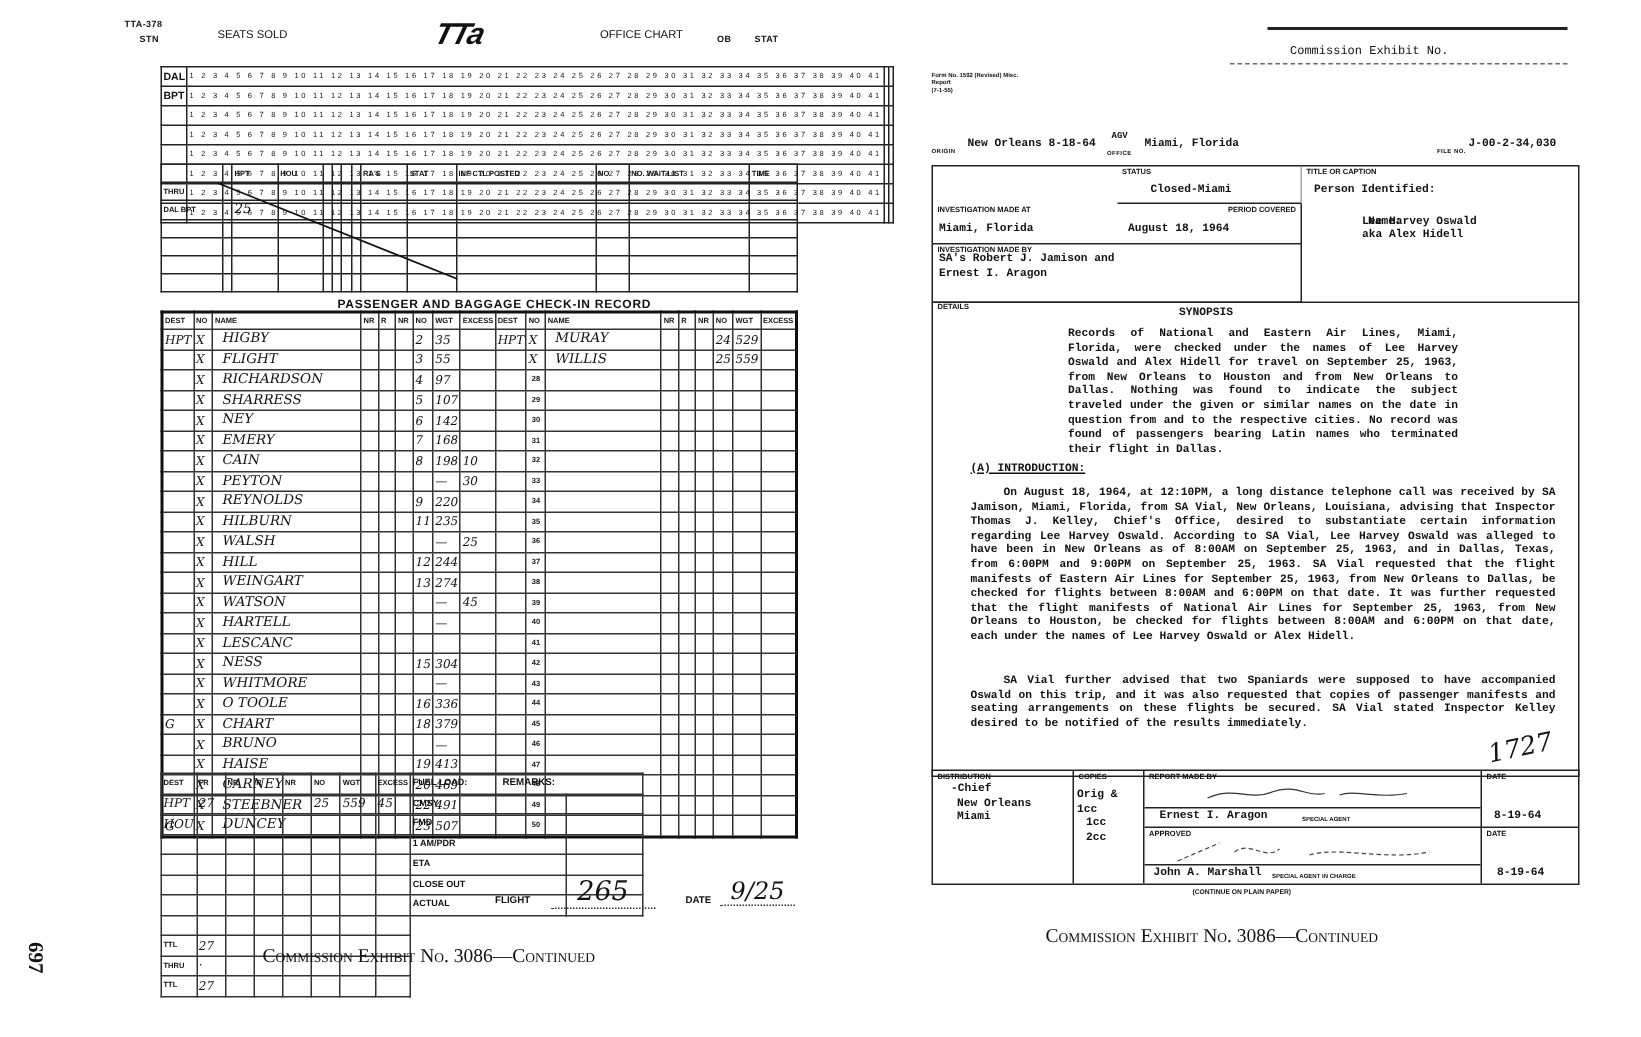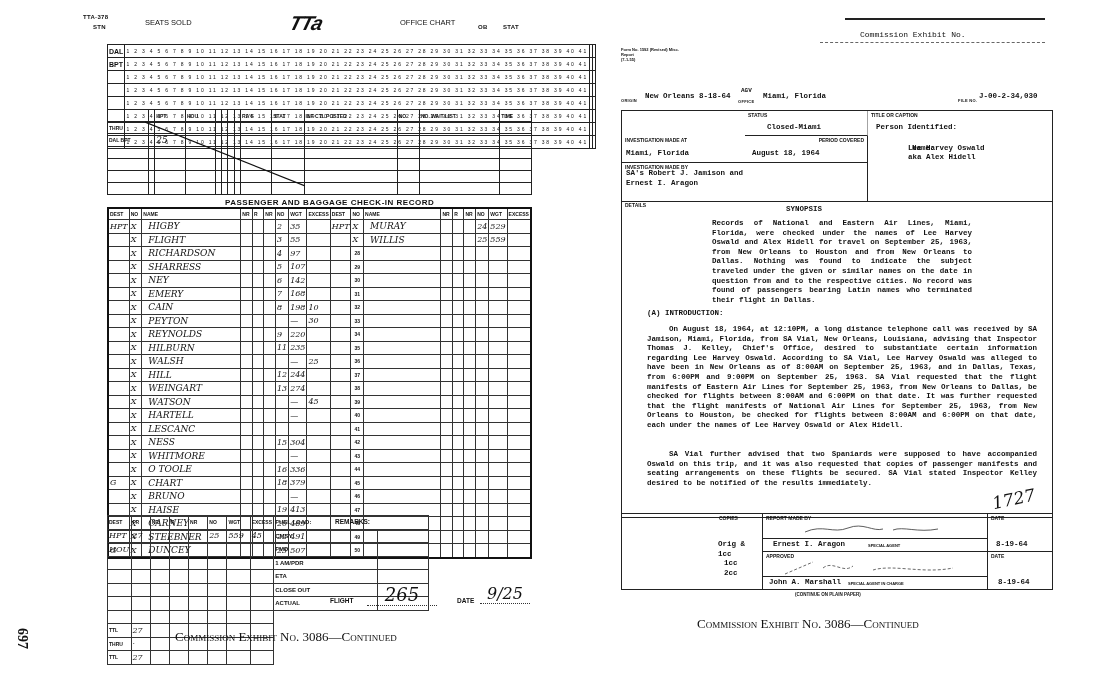--- a/index.html
+++ b/index.html
@@ -947,32 +947,40 @@
       <span class="boxlbl">INVESTIGATION MADE BY</span>
       <span class="abs tw" style="left:4px;top:6px;">SA's Robert J. Jamison and</span>
       <span class="abs tw" style="left:4px;top:16px;">Ernest I. Aragon</span>
     </div>
     <div class="abs" style="left:0;top:90px;width:430px;border-top:1px solid #222;"></div>
     <span class="abs" style="left:3px;top:91px;font-size:5px;font-weight:bold;">DETAILS</span>
     <div class="abs tw" style="left:164px;top:94px;">SYNOPSIS</div>
 
     <div class="abs tw" style="left:90px;top:108px;width:260px;text-align:justify;">Records of National and Eastern Air Lines, Miami, Florida, were checked under the names of Lee Harvey Oswald and Alex Hidell for travel on September 25, 1963, from New Orleans to Houston and from New Orleans to Dallas. Nothing was found to indicate the subject traveled under the given or similar names on the date in question from and to the respective cities. No record was found of passengers bearing Latin names who terminated their flight in Dallas.</div>
 
-    <div class="abs tw" style="left:25px;top:198px;">(A)  INTRODUCTION:</div>
+    <div class="abs tw" style="left:25px;top:198px;text-decoration:underline;">(A)  INTRODUCTION:</div>
 
     <div class="abs tw" style="left:25px;top:214px;width:390px;text-indent:22px;text-align:justify;">On August 18, 1964, at 12:10PM, a long distance telephone call was received by SA Jamison, Miami, Florida, from SA Vial, New Orleans, Louisiana, advising that Inspector Thomas J. Kelley, Chief's Office, desired to substantiate certain information regarding Lee Harvey Oswald. According to SA Vial, Lee Harvey Oswald was alleged to have been in New Orleans as of 8:00AM on September 25, 1963, and in Dallas, Texas, from 6:00PM and 9:00PM on September 25, 1963. SA Vial requested that the flight manifests of Eastern Air Lines for September 25, 1963, from New Orleans to Dallas, be checked for flights between 8:00AM and 6:00PM on that date. It was further requested that the flight manifests of National Air Lines for September 25, 1963, from New Orleans to Houston, be checked for flights between 8:00AM and 6:00PM on that date, each under the names of Lee Harvey Oswald or Alex Hidell.</div>
     <div class="abs tw" style="left:25px;top:339px;width:390px;text-indent:22px;text-align:justify;">SA Vial further advised that two Spaniards were supposed to have accompanied Oswald on this trip, and it was also requested that copies of passenger manifests and seating arrangements on these flights be secured. SA Vial stated Inspector Kelley desired to be notified of the results immediately.</div>
 
     <div class="abs hand" style="left:370px;top:378px;font-size:17px;transform:rotate(-12deg);">1727</div>
   </div>
 
   <div class="abs box" style="left:6px;top:501px;width:430px;height:75px;border-width:1.5px;">
+    <div class="abs" style="left:0;top:0;width:93px;height:75px;border-right:1px solid #222;">
+      <span class="boxlbl">DISTRIBUTION</span>
+      <div class="abs tw" style="left:12px;top:8px;">
+        <div>-Chief</div>
+        <div style="padding-left:4px">New Orleans</div>
+        <div style="padding-left:4px">Miami</div>
+      </div>
+    </div>
     <div class="abs" style="left:94px;top:0;width:46px;height:75px;border-right:1px solid #222;">
       <span class="boxlbl">COPIES</span>
-      <div class="abs tw" style="left:2px;top:26px;">
+      <div class="abs tw" style="left:2px;top:12px;">
         <div>Orig &amp; 1cc</div>
         <div style="padding-left:6px">1cc</div>
         <div style="padding-left:6px">2cc</div>
       </div>
     </div>
     <div class="abs" style="left:141px;top:0;width:224px;height:37px;border-right:1px solid #222;border-bottom:1px solid #222;">
       <span class="boxlbl">REPORT MADE BY</span>
       <svg class="abs" style="left:40px;top:6px;" width="140" height="16">
         <path d="M2 12 C20 4,30 14,45 8 S70 12,80 9 M90 10 C100 6,115 13,135 9" stroke="#333" stroke-width="0.8" fill="none"></path>
       </svg>

